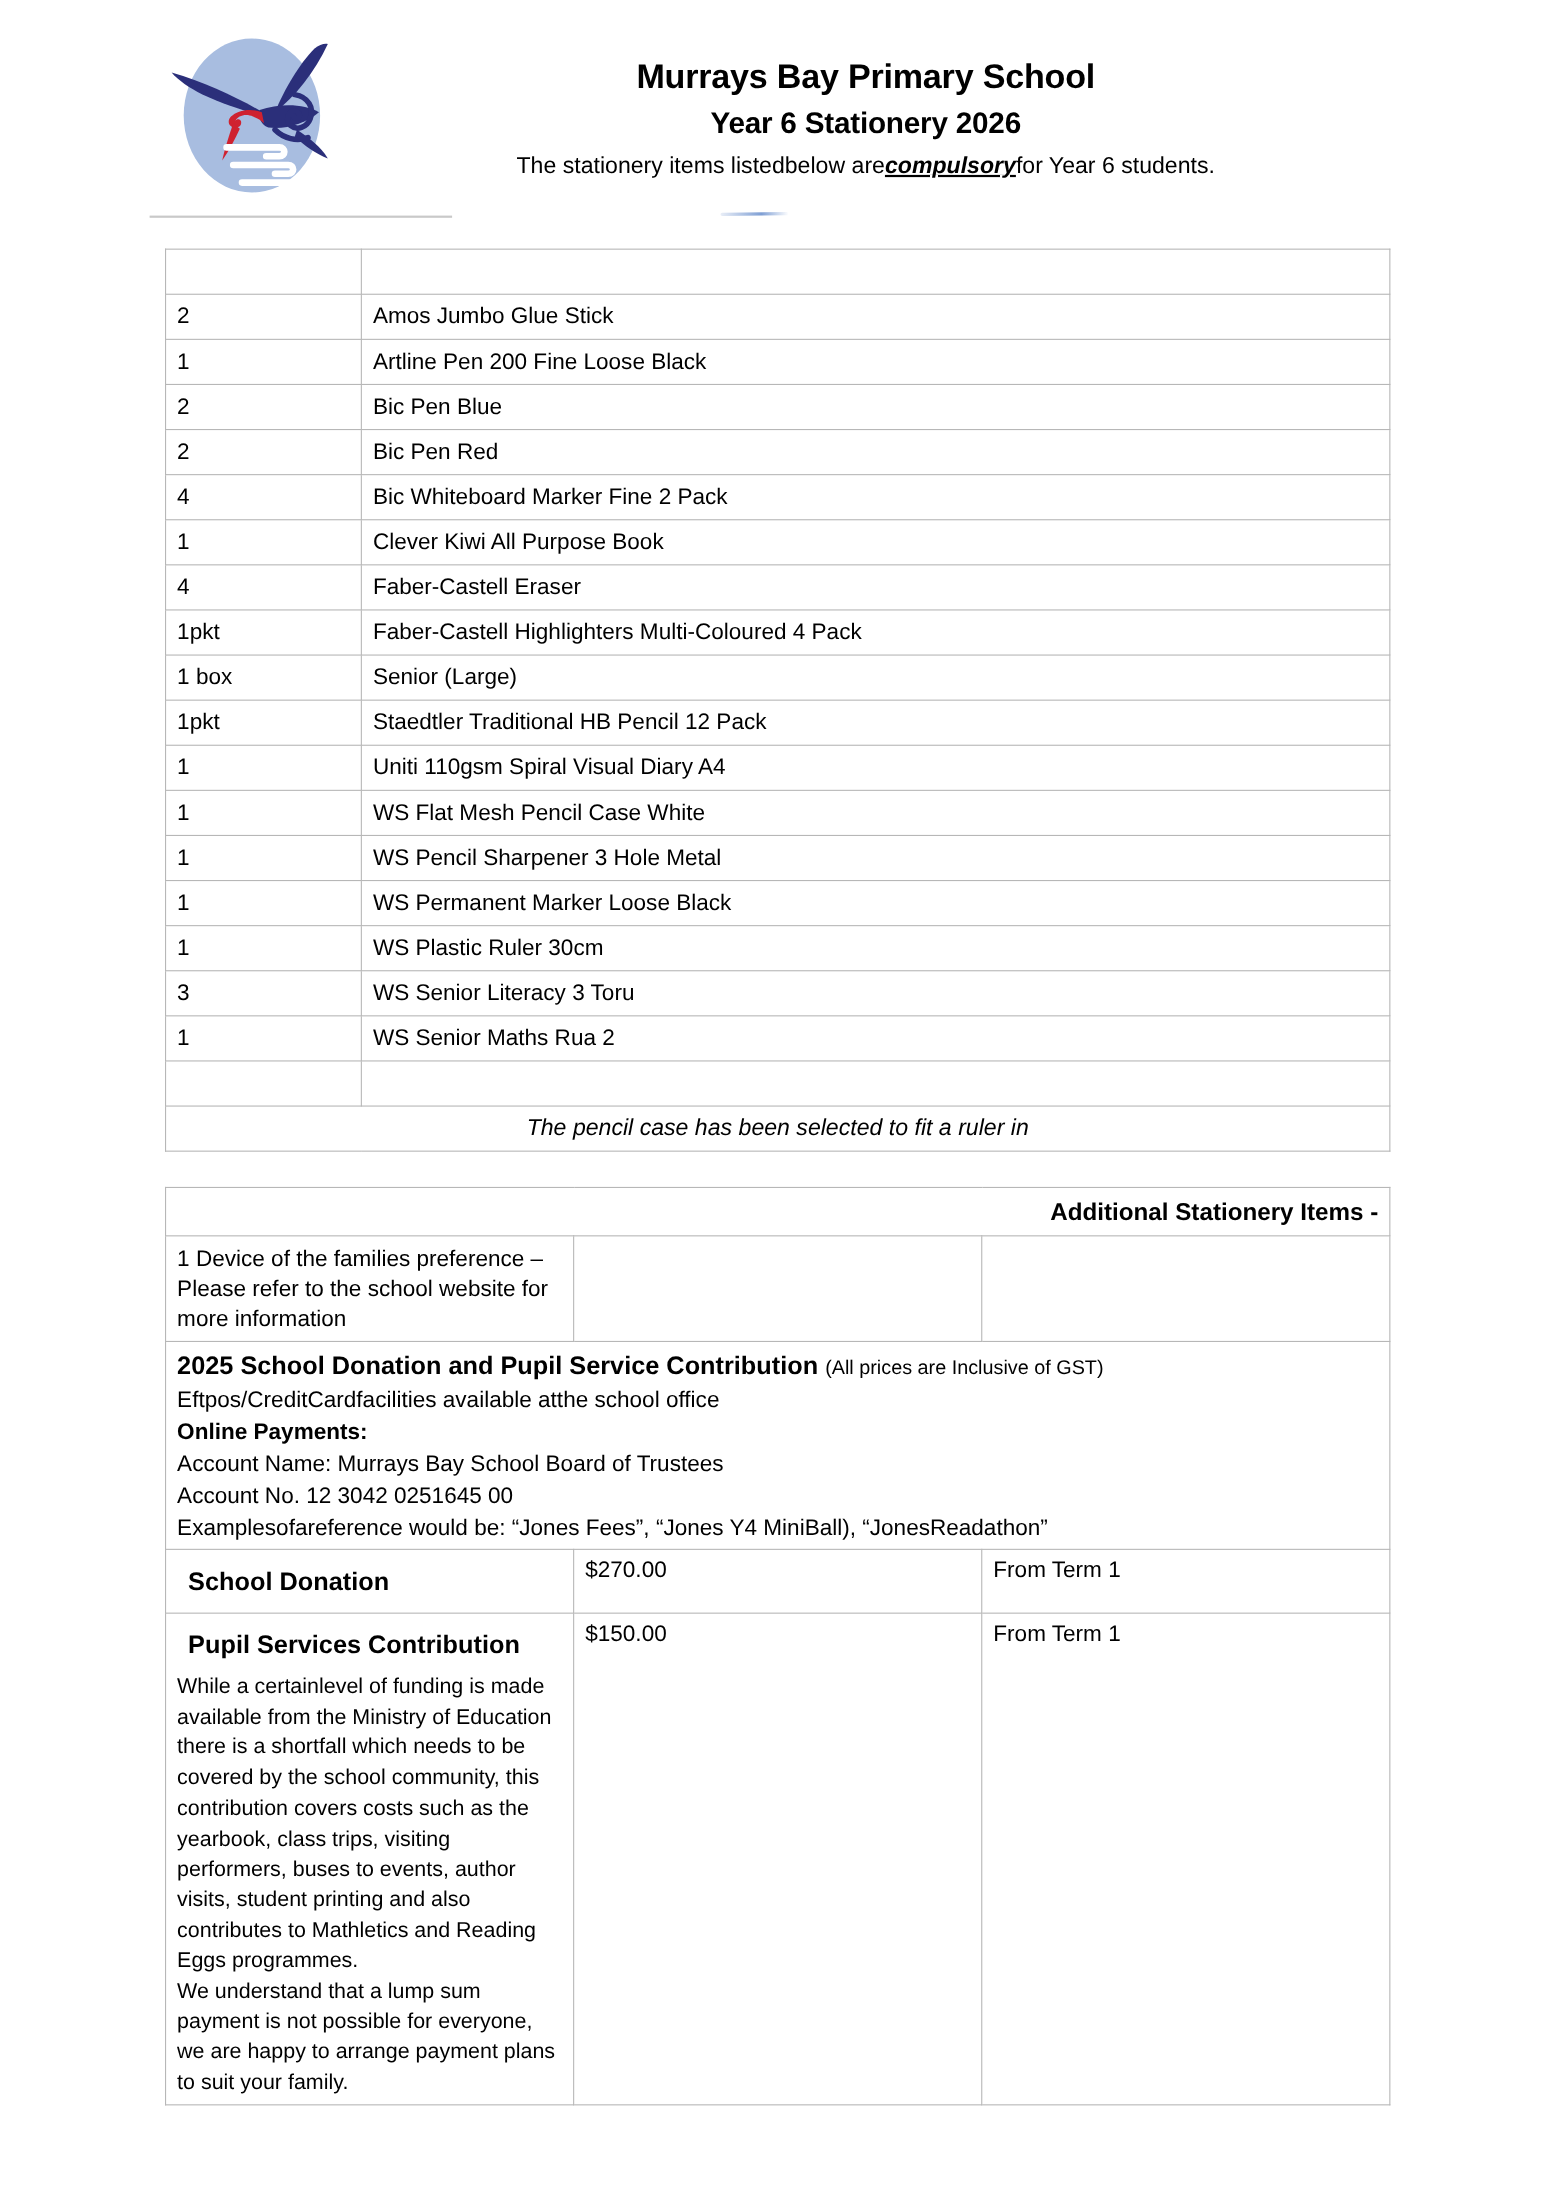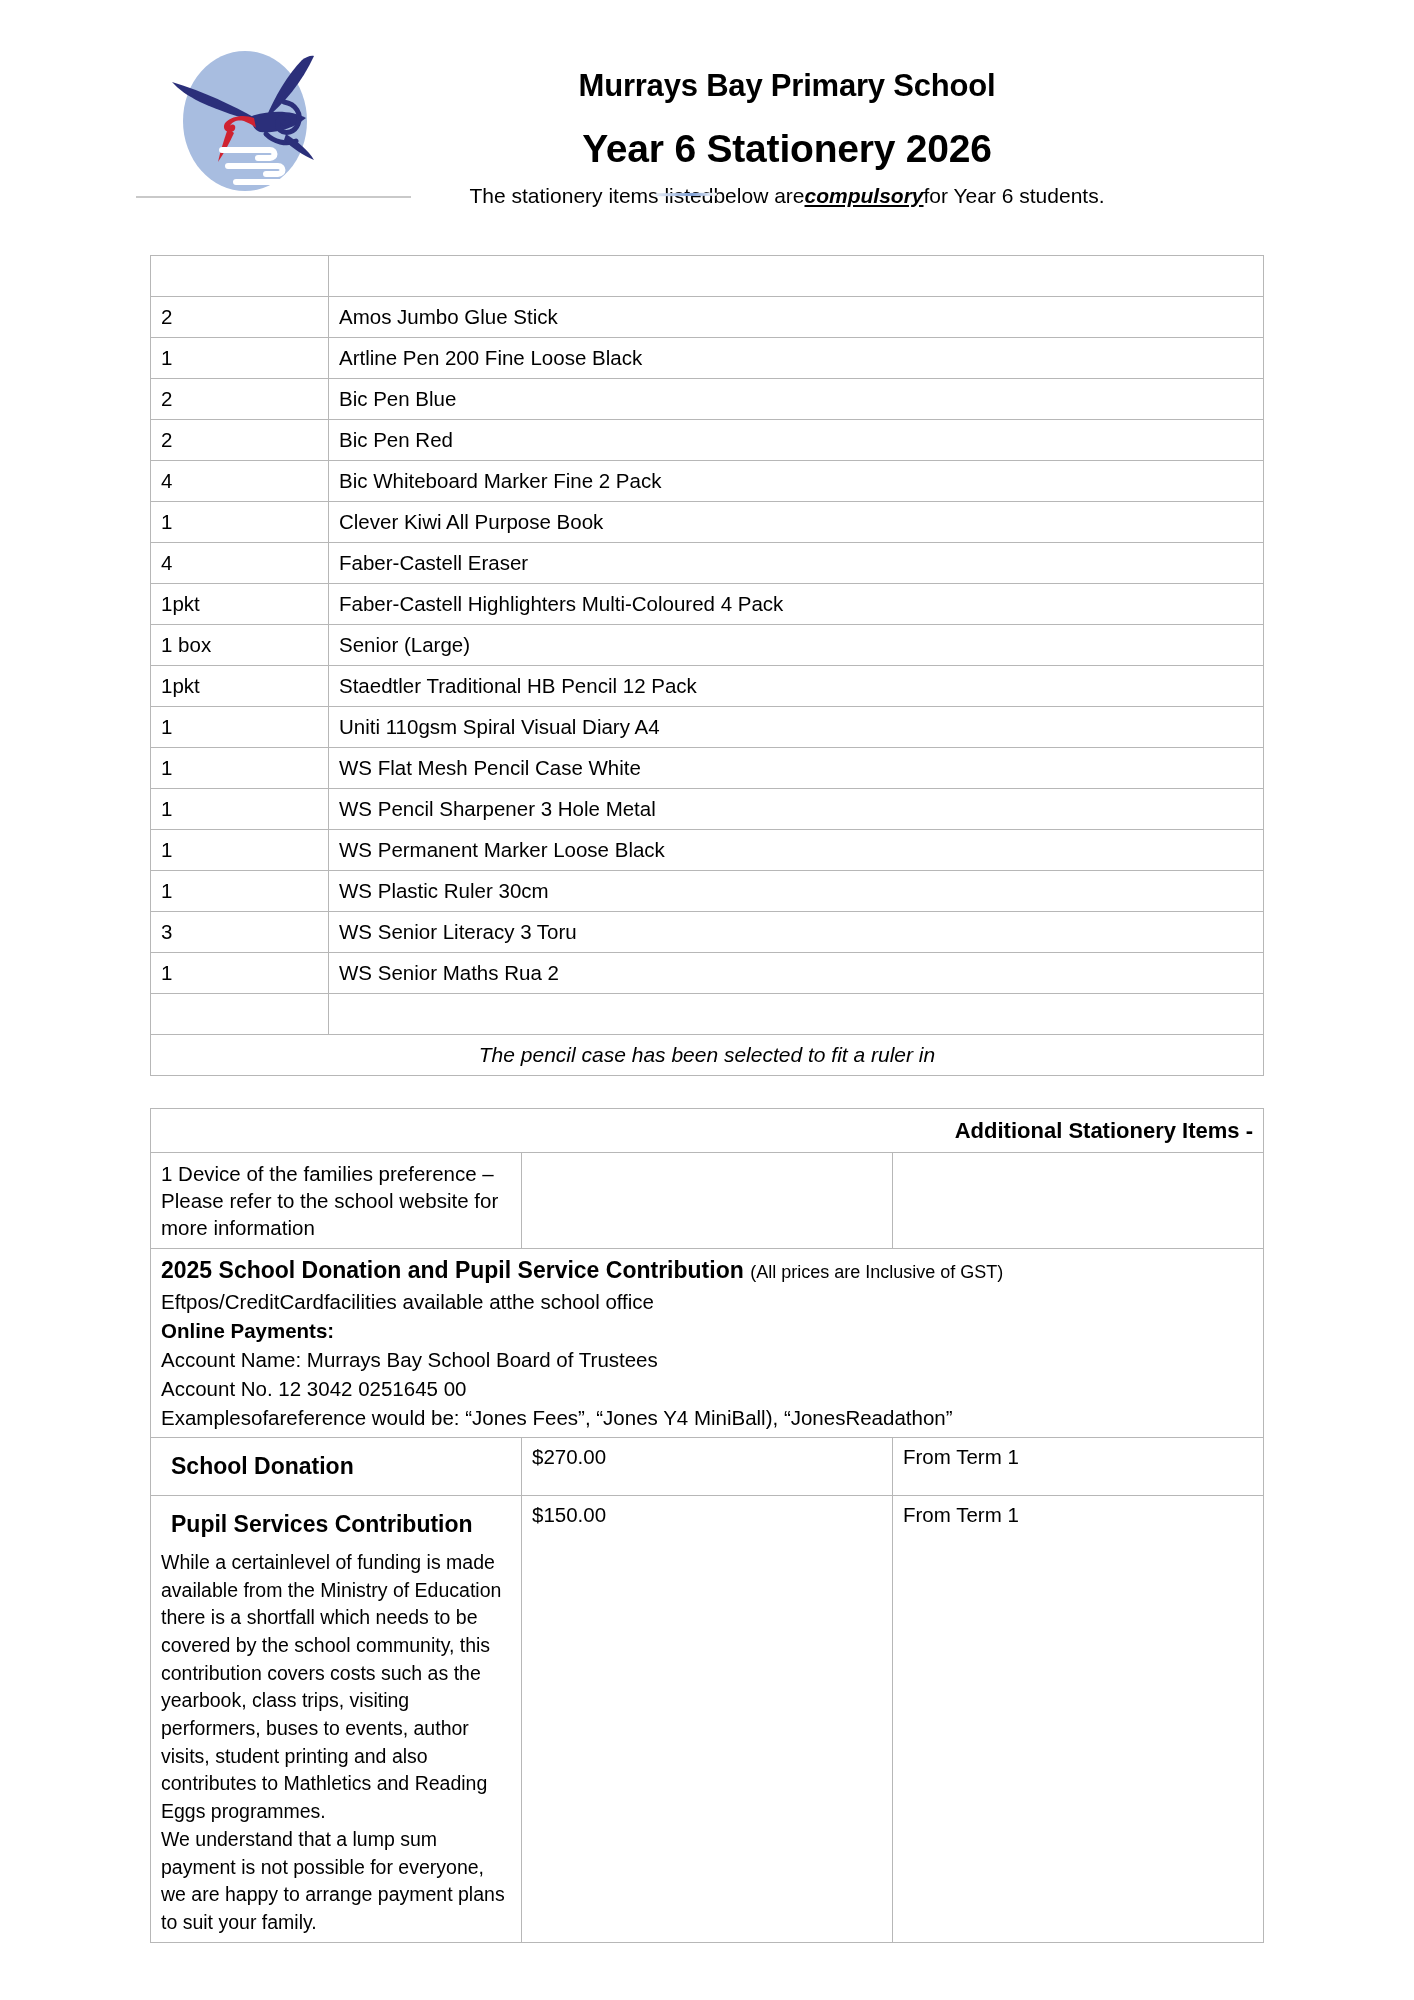--- a/index.html
+++ b/index.html
@@ -11,21 +11,21 @@
     width: 1414px;
     height: 2000px;
     font-family: "Liberation Sans", sans-serif;
     color: #000000;
     position: relative;
     overflow: hidden;
   }
   .page {
     width: 1414px;
     min-height: 2000px;
-    padding: 16px;
+    padding: 0;
     position: relative;
   }
 
   
   .header {
     display: flex;
     align-items: flex-start;
     padding: 22px 0 0 0;
     margin: 0 0 0 0;
   }
@@ -42,25 +42,25 @@
     padding-right: 150px;
     padding-top: 28px;
   }
   .title-1 {
     font-size: 31px;
     font-weight: bold;
     line-height: 1.28;
     letter-spacing: -0.2px;
   }
   .title-2 {
-    font-size: 39px;
+    font-size: 27px;
     font-weight: bold;
     line-height: 1.28;
     letter-spacing: -0.2px;
-    margin-top: 18px;
+    margin-top: 5px;
   }
   .subtitle {
     font-size: 21px;
     line-height: 1.3;
     margin-top: 8px;
     white-space: nowrap;
   }
   .subtitle .compulsory {
     font-style: italic;
     font-weight: bold;

